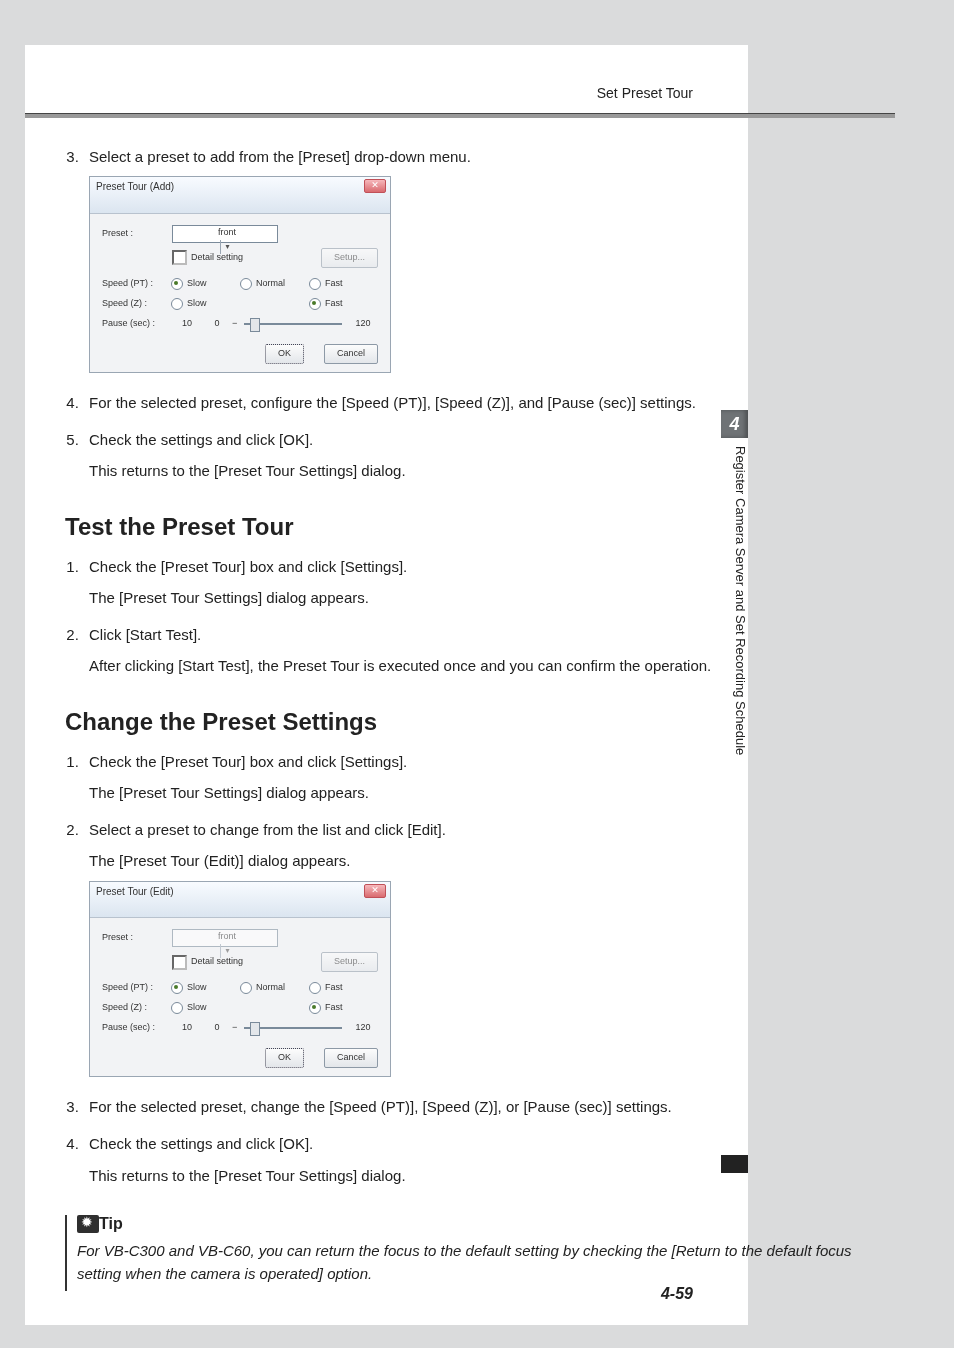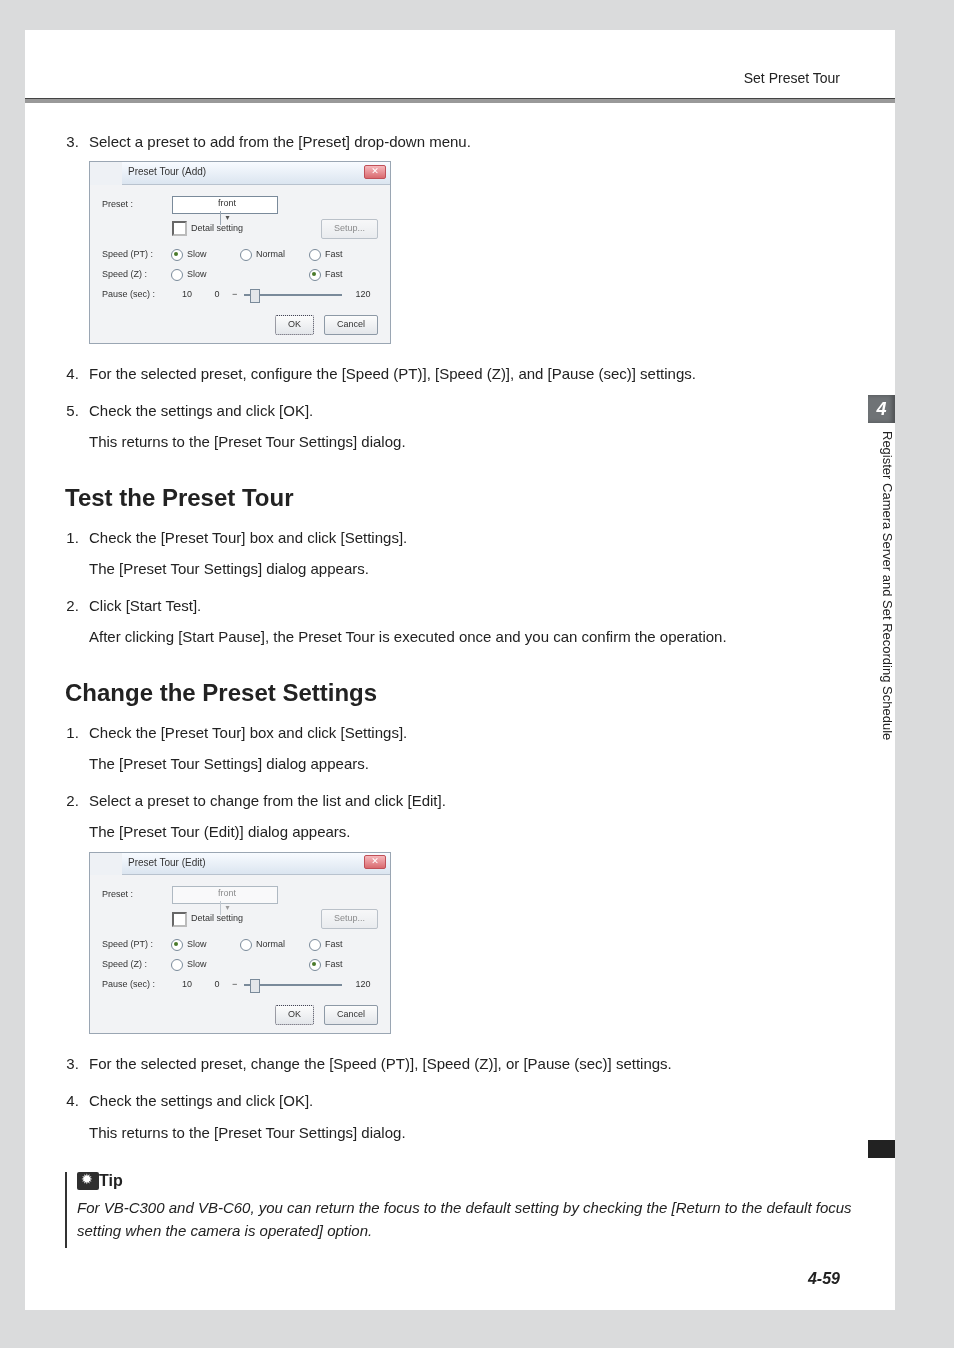--- a/index.html
+++ b/index.html
@@ -6,22 +6,22 @@
   body{
     width:954px;height:1348px;
     background:#dadbdc;
     font-family:Arial,Helvetica,sans-serif;
     color:#222;
     position:relative;
     box-sizing:border-box;
   }
   .page{
     position:absolute;
-    left:25px;top:30px;
-    width:870px;height:1280px;
+    left:25px;top:45px;
+    width:723px;height:1280px;
     background:#fff;
     box-sizing:border-box;
   }
   .header-right{
     position:absolute;
     top:40px;right:55px;
     font-size:14px;
   }
   .rule{
     position:absolute;
@@ -41,26 +41,25 @@
   h3.sub{font-size:24px;font-weight:bold;margin:30px 0 14px 0;}
   .dialog{
     width:300px;
     border:1px solid #9aa6b3;
     background:#eef1f5;
     font-size:9px;
     color:#333;
     margin:8px 0 18px 0;
   }
   .dlg-title{
-    display:flex;justify-content:space-between;align-items:center;
+    display:flex;justify-content:space-between;
     background:linear-gradient(#f8fbff,#dbe5f0);
     border-bottom:1px solid #b8c2ce;
-    padding:2px 4px 4px 6px;
+    padding:2px 4px 18px 6px;
     font-size:10px;
-    margin-left:32px;
   }
   .dlg-x{
     width:20px;height:12px;
     background:linear-gradient(#f6b8bc,#d96a6f);
     border:1px solid #c05058;border-radius:2px;
     color:#fff;text-align:center;line-height:11px;font-size:9px;
   }
   .dlg-body{padding:10px 12px 8px 12px;background:#f2f3f5;}
   .row{display:flex;align-items:center;height:20px;}
   .lab{width:70px;}
@@ -81,21 +80,21 @@
     border:1px solid #8d99a6;border-radius:2px;
     font-size:9px;line-height:16px;
   }
   .btn.primary{border:1px dotted #445;}
   .radio{width:10px;height:10px;border:1px solid #7a8a9a;border-radius:50%;background:#fff;margin-right:4px;display:inline-block;position:relative;}
   .radio.sel::after{content:"";position:absolute;left:2px;top:2px;width:4px;height:4px;border-radius:50%;background:#4a7a2a;}
   .opt{display:flex;align-items:center;width:70px;}
   .slider{flex:1;height:2px;background:#7a8a9a;position:relative;margin:0 6px;}
   .slider .thumb{position:absolute;left:6px;top:-5px;width:8px;height:12px;background:#e3e6ea;border:1px solid #7a8a9a;}
   .pauseval{width:30px;text-align:center;}
-  .dlg-btns{display:flex;justify-content:flex-end;gap:10px;margin-top:10px;}
+  .dlg-btns{display:flex;justify-content:flex-end;gap:20px;margin-top:10px;}
 
   
   .side-tab{
     position:absolute;
     right:0;top:365px;
     width:27px;height:480px;
   }
   .tab-num{
     width:27px;height:28px;
     background:#6f7376;color:#fff;
@@ -229,21 +228,21 @@
     </ol>
 
     <h3 class="sub">Test the Preset Tour</h3>
     <ol class="steps">
       <li>
         <span>Check the [Preset Tour] box and click [Settings].</span>
         <p>The [Preset Tour Settings] dialog appears.</p>
       </li>
       <li>
         <span>Click [Start Test].</span>
-        <p>After clicking [Start Pause], the Preset Tour is executed once and you can confirm the operation.</p>
+        <p>After clicking [Start Test], the Preset Tour is executed once and you can confirm the operation.</p>
       </li>
     </ol>
 
     <h3 class="sub">Change the Preset Settings</h3>
     <ol class="steps">
       <li>
         <span>Check the [Preset Tour] box and click [Settings].</span>
         <p>The [Preset Tour Settings] dialog appears.</p>
       </li>
       <li>

